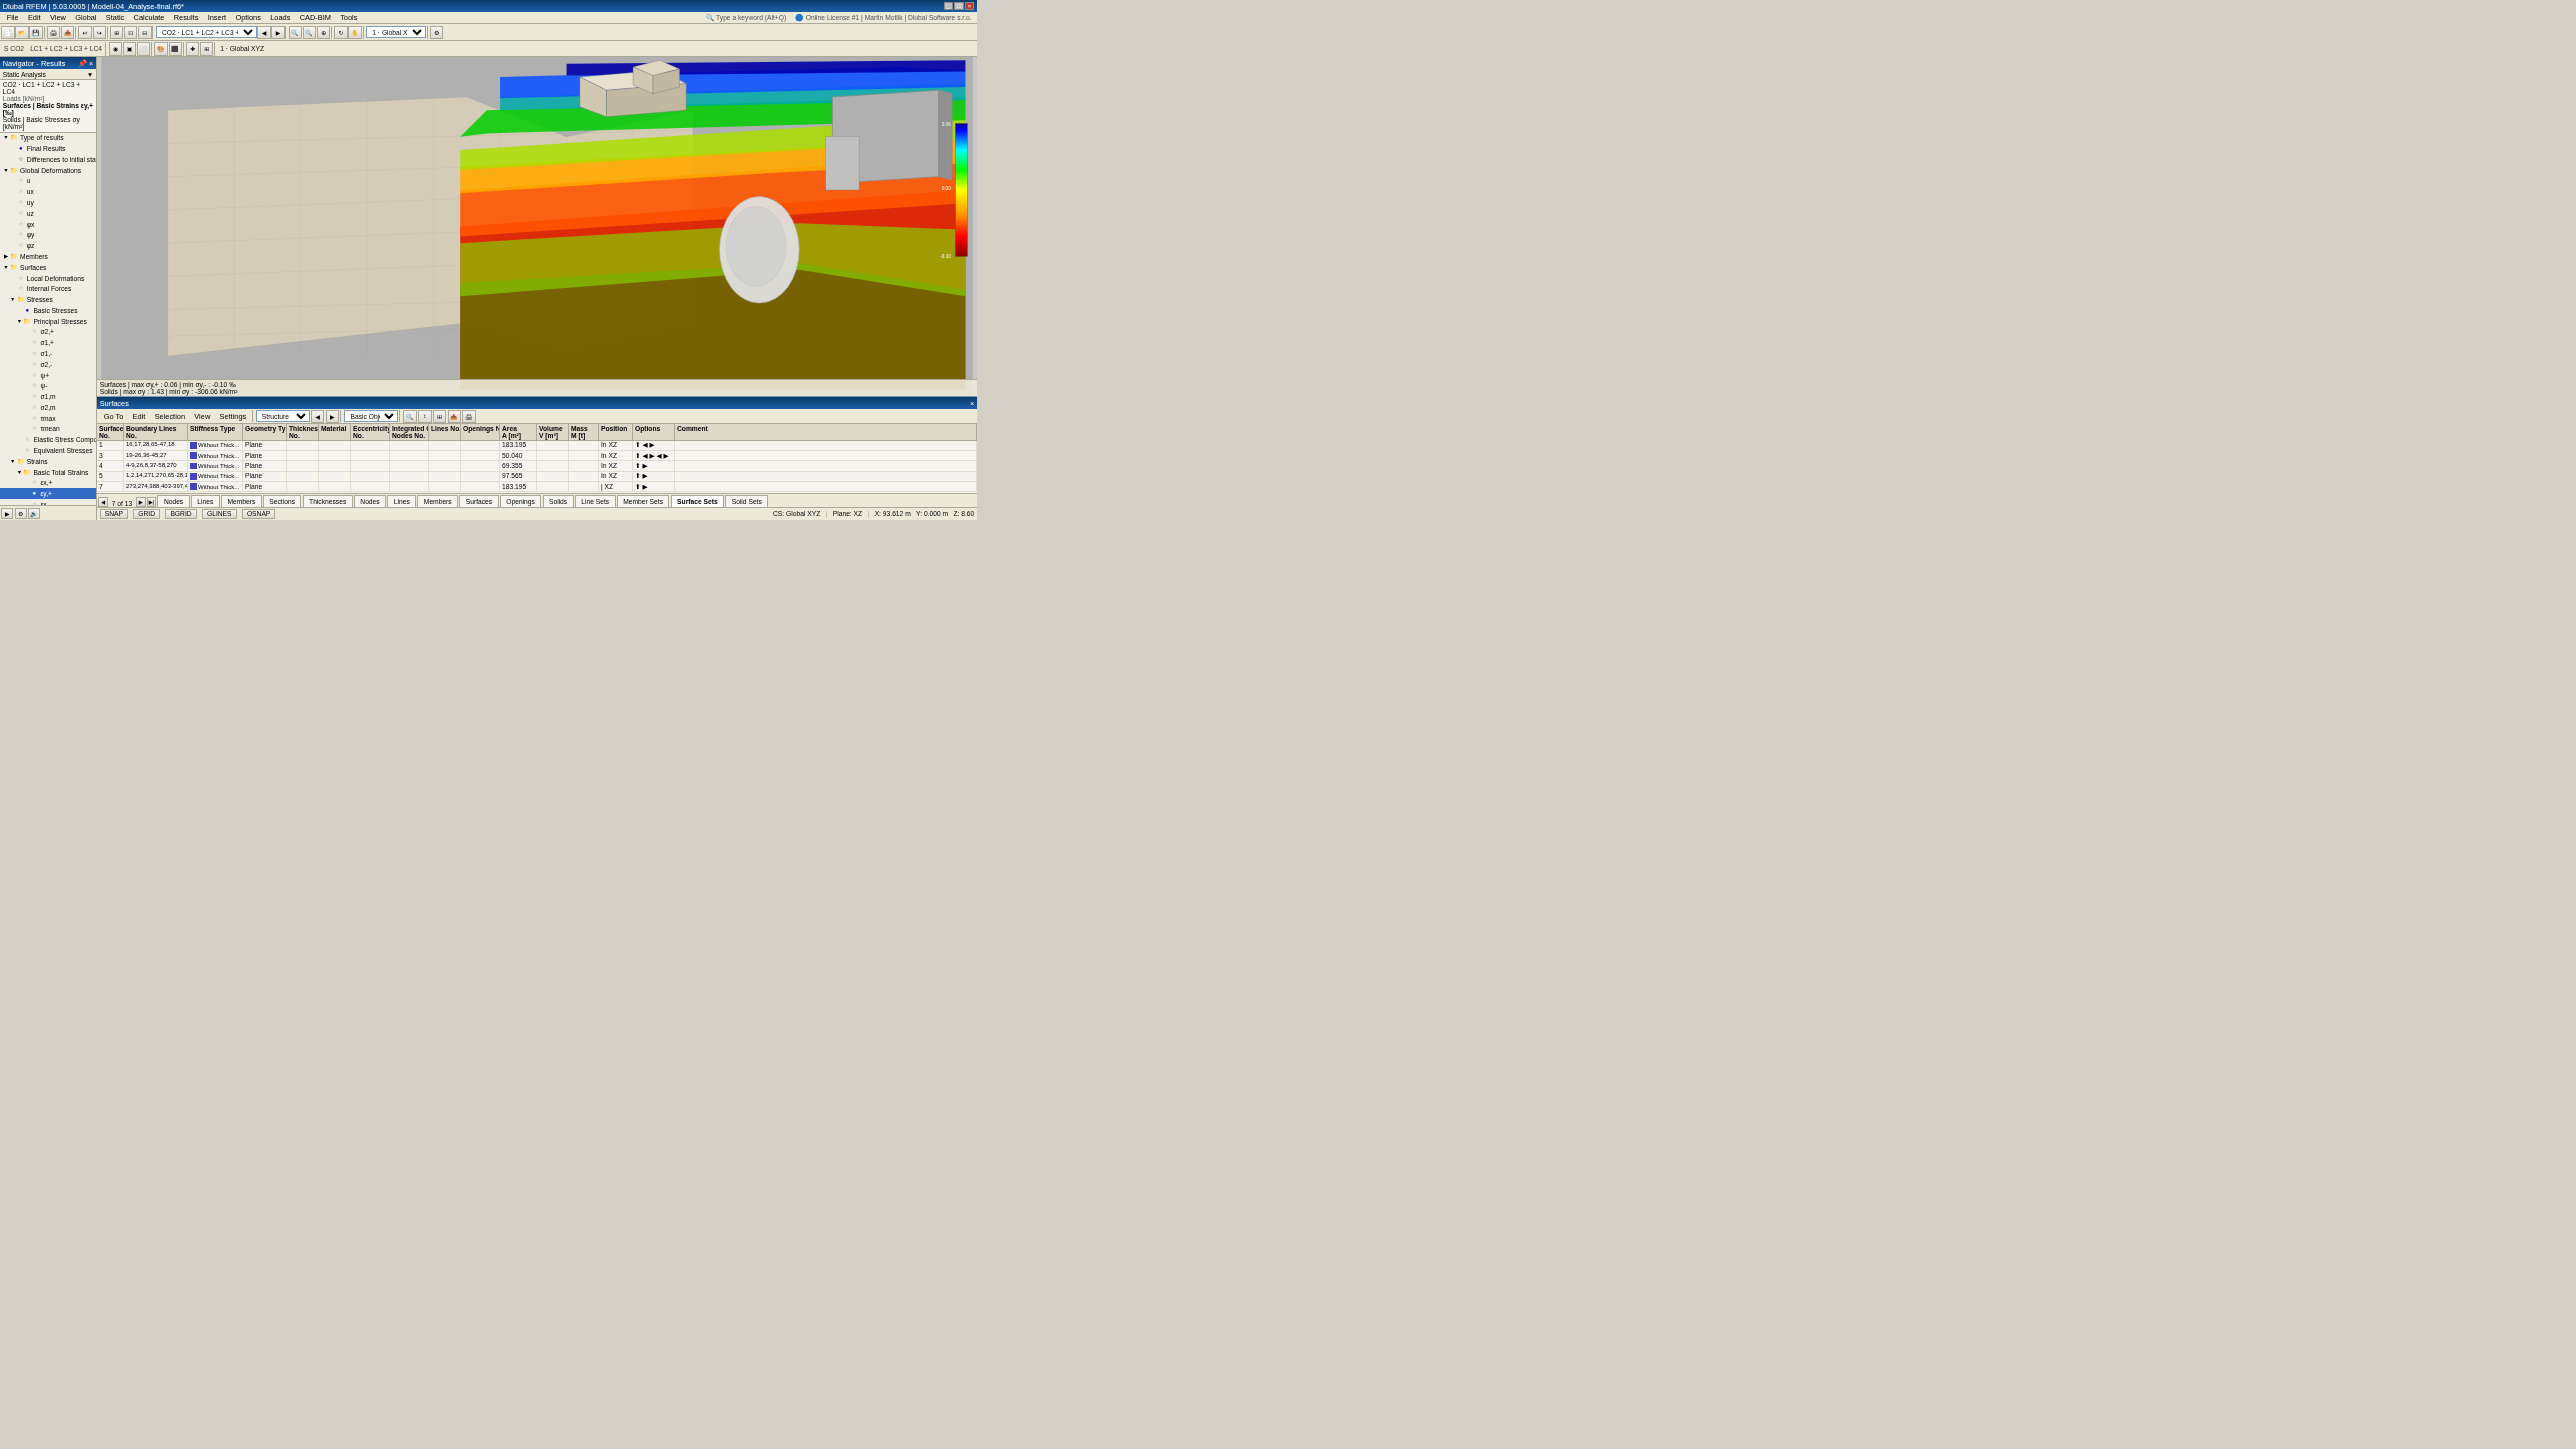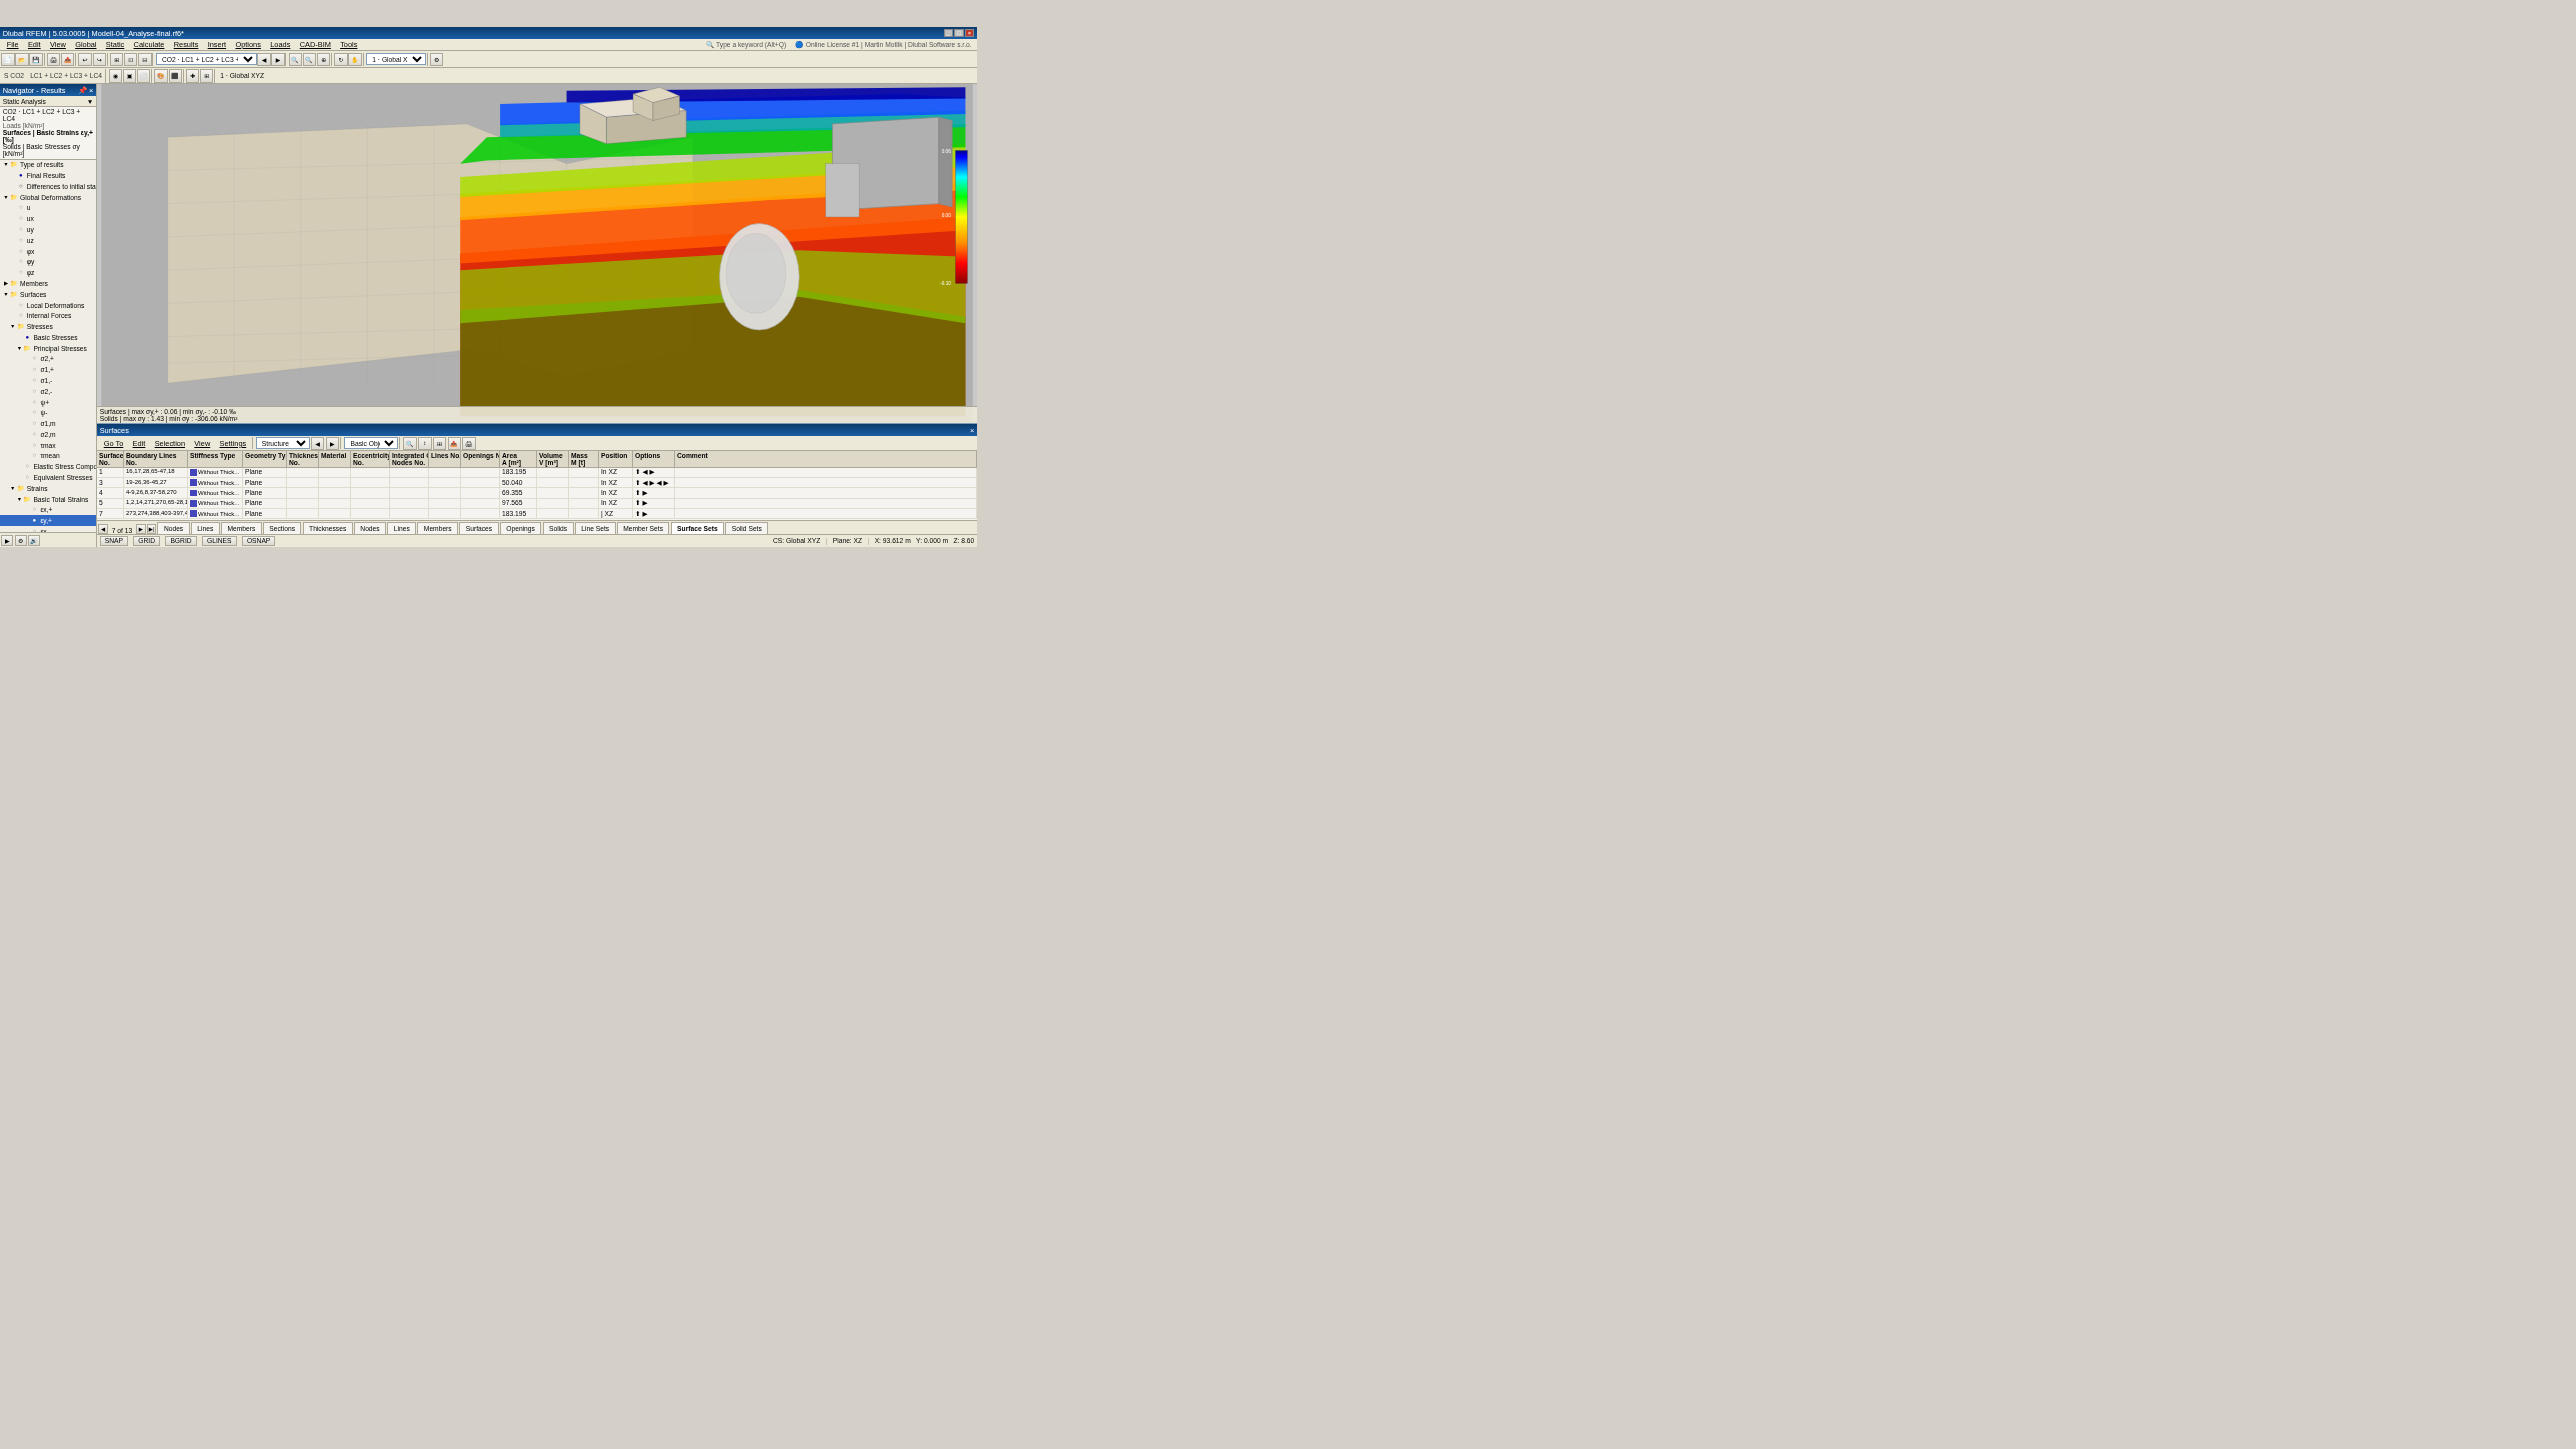--- a/index.html
+++ b/index.html
@@ -16,21 +16,20 @@
     
     #title-bar {
       height: 12px;
       background: linear-gradient(to bottom, #0a3a6b, #1a5ea6);
       display: flex;
       align-items: center;
       justify-content: space-between;
       padding: 0 2.7px;
       color: white;
       font-size: 7.4px;
-      margin-top: 27px;
     }
     #title-bar-buttons {
       display: flex;
       gap: 1.3px;
     }
     .title-btn {
       width: 9.4px;
       height: 8px;
       background: #c0c0c0;
       border: 0.7px solid #888;
@@ -49,21 +48,20 @@
       align-items: center;
       padding: 0 2.7px;
       border-bottom: 0.7px solid #aca899;
       gap: 1.3px;
     }
     .menu-item {
       padding: 13px 4px;
       font-size: 7.4px;
       cursor: pointer;
       color: #000;
-      text-decoration: underline;
     }
 
     
     #toolbar {
       height: 17.4px;
       background: #ece9d8;
       display: flex;
       align-items: center;
       padding: 0.7px 1.3px;
       border-bottom: 0.7px solid #aca899;

